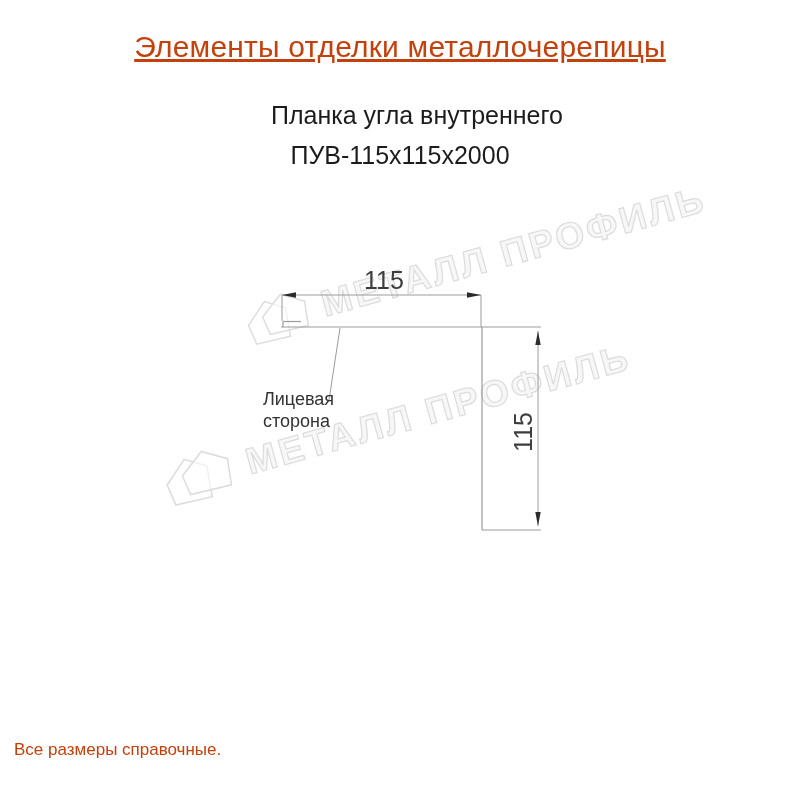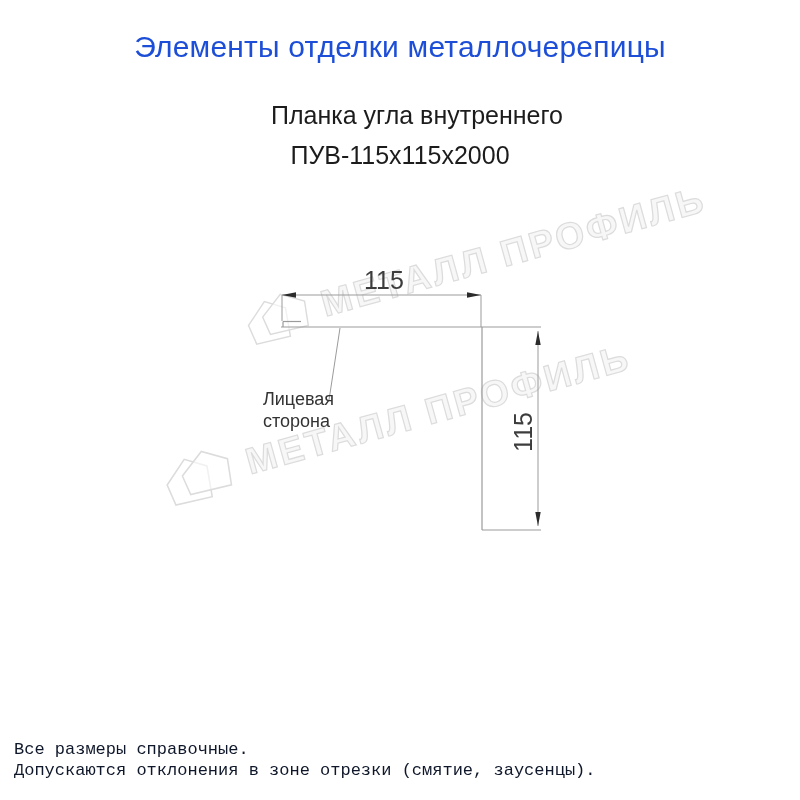--- a/index.html
+++ b/index.html
@@ -2,21 +2,21 @@
 <html><head>
 <meta charset="utf-8">
 <style>
   html,body{margin:0;padding:0;background:#fff;}
   .page{
     position:relative;width:800px;height:800px;background:#ffffff;
     font-family:"Liberation Sans","DejaVu Sans",sans-serif;overflow:hidden;
   }
   .title{
     position:absolute;top:30px;left:0;width:800px;text-align:center;
-    font-size:30px;font-weight:400;color:#1d4ed8;letter-spacing:0.2px;z-index:3;
+    font-size:30px;font-weight:400;color:#c2410c;letter-spacing:0.2px;z-index:3;text-decoration:underline;
   }
   .subtitle{
     position:absolute;left:0;width:800px;text-align:center;
     font-size:25px;font-weight:400;color:#1c1c1c;z-index:3;
   }
   .subtitle.name{top:101px;margin-left:17px;}
   .subtitle.code{top:141px;text-align:center;}
   .drawing-svg{position:absolute;top:0;left:0;z-index:2;pointer-events:none;}
   .dim-text{
     font-family:"Liberation Sans","DejaVu Sans",sans-serif;
@@ -33,21 +33,21 @@
   .watermark .wm-text{
     font-size:37px;font-weight:700;letter-spacing:3px;
     color:rgba(210,210,210,0.18);
     -webkit-text-stroke:1.2px #dcdcdc;
   }
   .wm-upper{left:243px;top:297px;transform:rotate(-15.5deg);}
   .wm-lower{left:160px;top:456px;transform:rotate(-15.5deg);}
   .wm-logo{flex:0 0 auto;}
   .footer{
     position:absolute;left:14px;top:739px;z-index:3;
-    font-size:17px;line-height:21px;color:#0f172a;font-family:Liberation Mono, monospace;
+    font-size:17px;line-height:21px;color:#c2410c;
   }
 </style>
 </head>
 <body>
 
 <div class="page">
 
   <div class="title">Элементы отделки металлочерепицы</div>
   <div class="subtitle name">Планка угла внутреннего</div>
   <div class="subtitle code">ПУВ-115x115x2000</div>
@@ -102,16 +102,15 @@
 
     <g>
       <line x1="340" y1="328" x2="329" y2="400" stroke="#9b9b9b" stroke-width="1"></line>
       <text class="face-text" x="263" y="405">Лицевая</text>
       <text class="face-text" x="263" y="427">сторона</text>
     </g>
   </svg>
 
   <div class="footer">
     <div>Все размеры справочные.</div>
-    <div>Допускаются отклонения в зоне отрезки (смятие, заусенцы).</div>
   </div>
 
 </div>
 
 </body></html>

